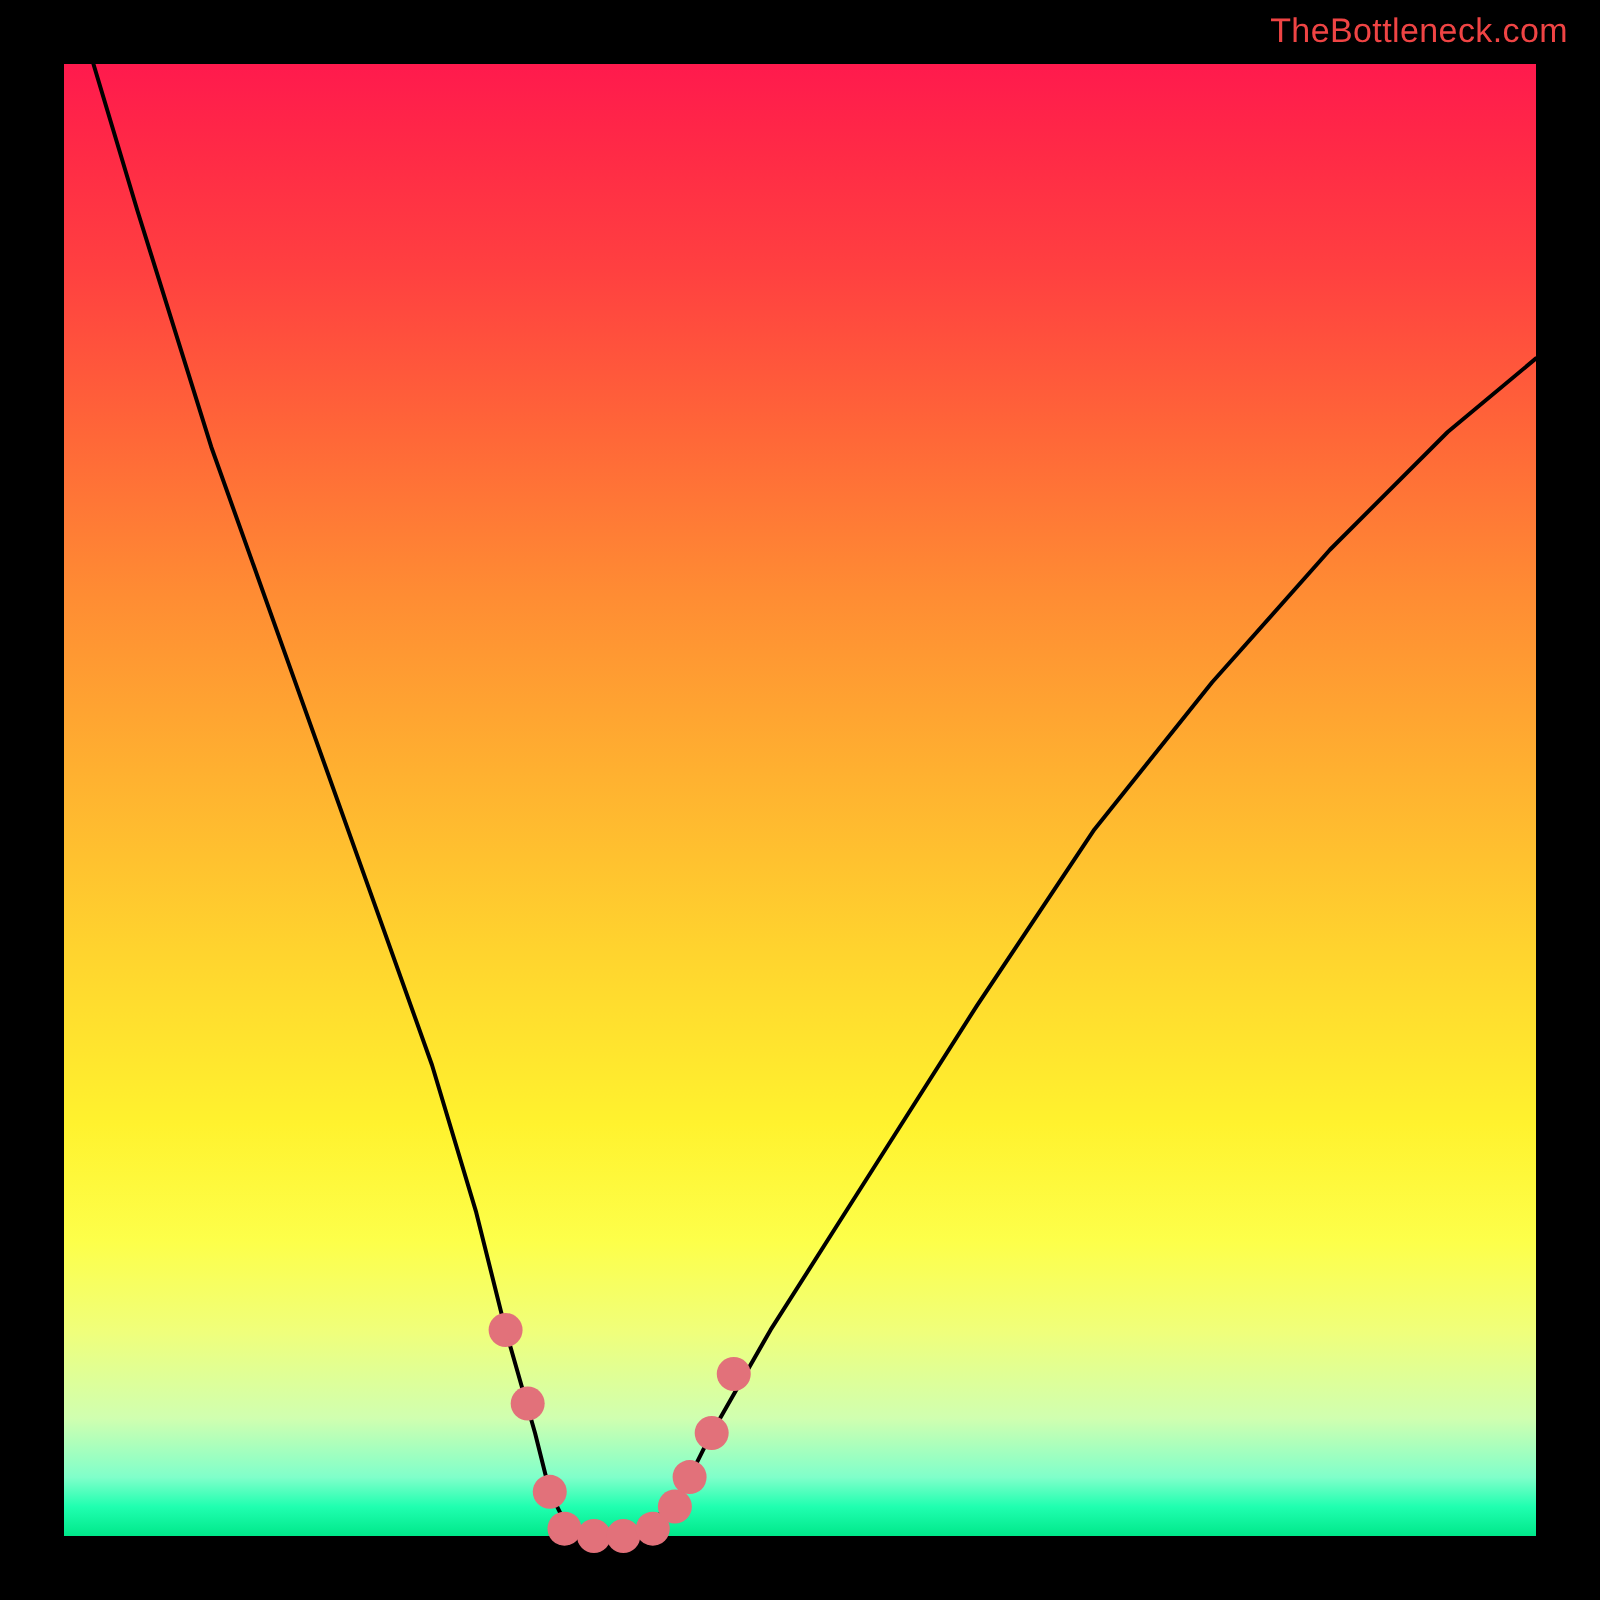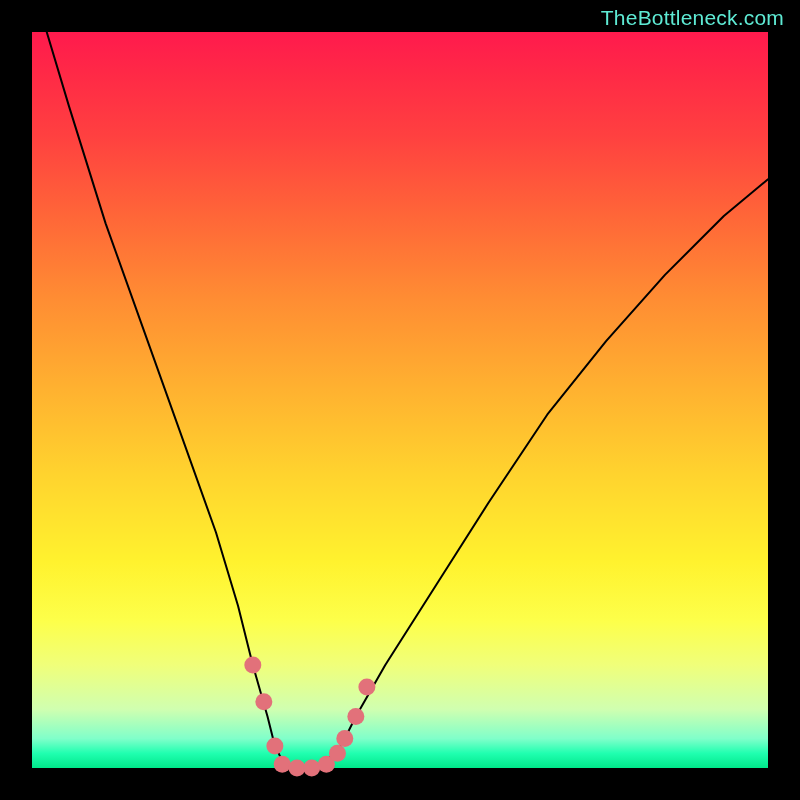--- a/index.html
+++ b/index.html
@@ -31,23 +31,23 @@
       #80ffca 96%,
       #20ffb0 98%,
       #00e88a 100%
     );
   }
   .watermark {
     position: absolute;
     top: 6px;
     right: 16px;
     font-family: Arial, Helvetica, sans-serif;
-    font-size: 21px;
+    font-size: 17px;
     font-weight: 500;
-    color: #5eead4;
+    color: #ef4444;
     letter-spacing: 0.2px;
     user-select: none;
   }
   svg.curve {
     position: absolute;
     left: 0; top: 0;
     width: 736px;
     height: 736px;
     overflow: visible;
   }

